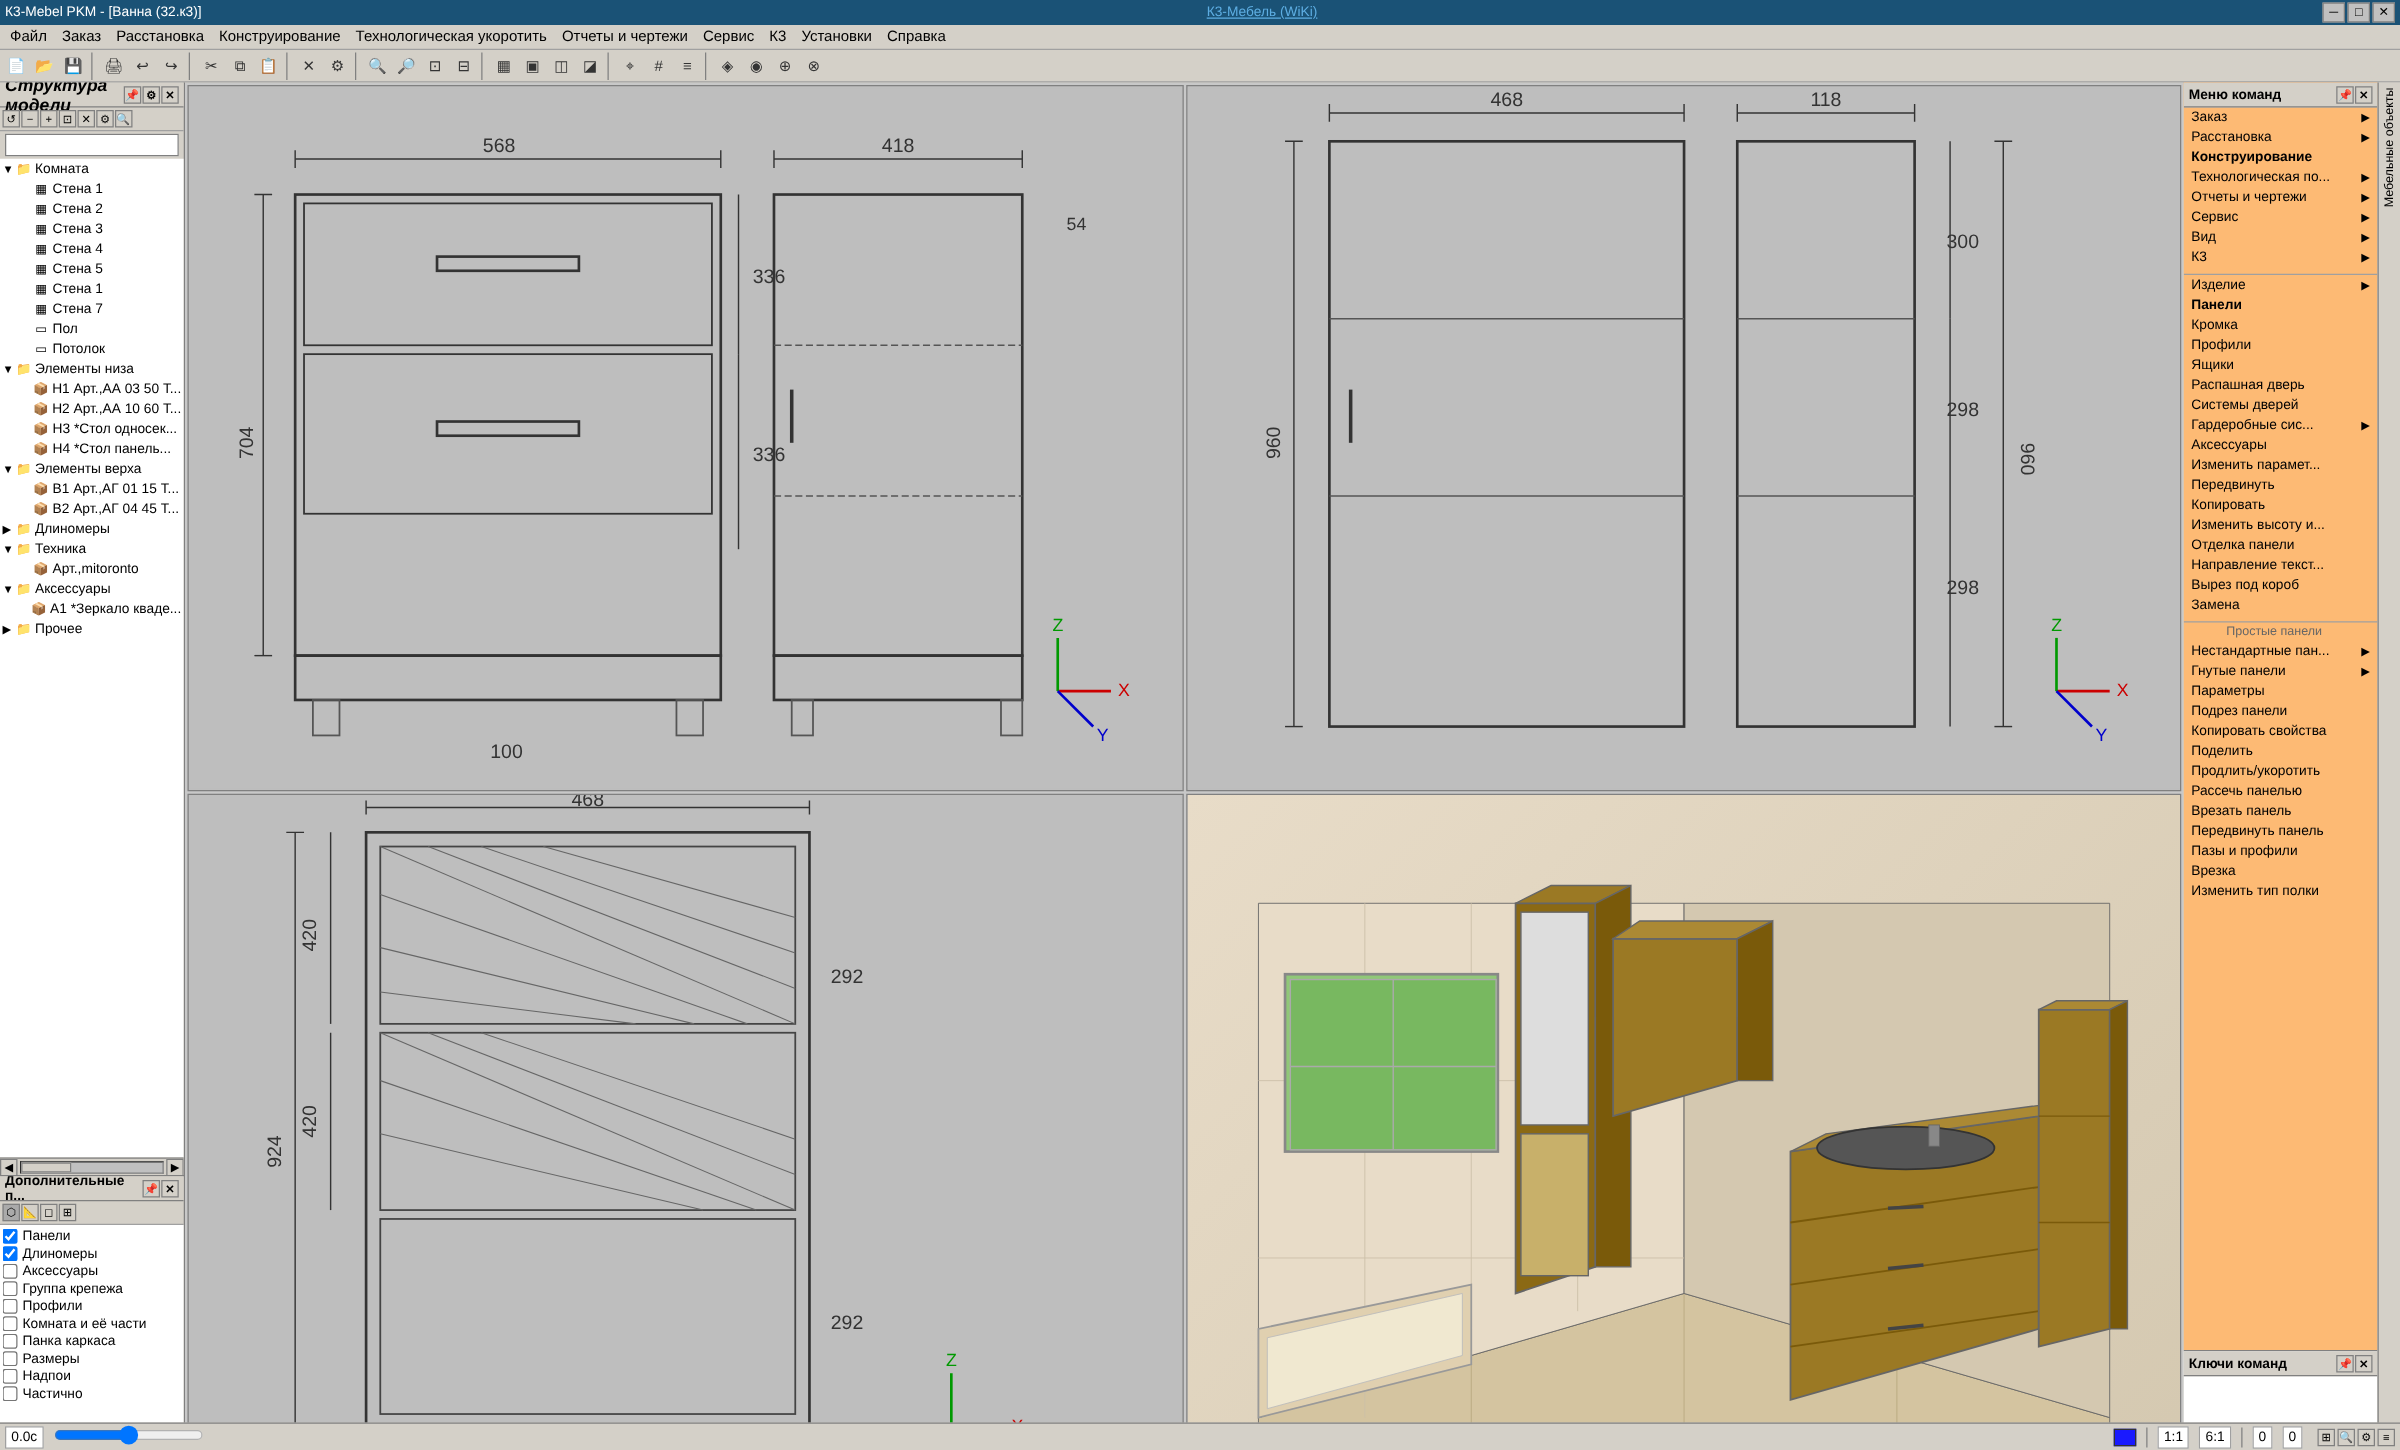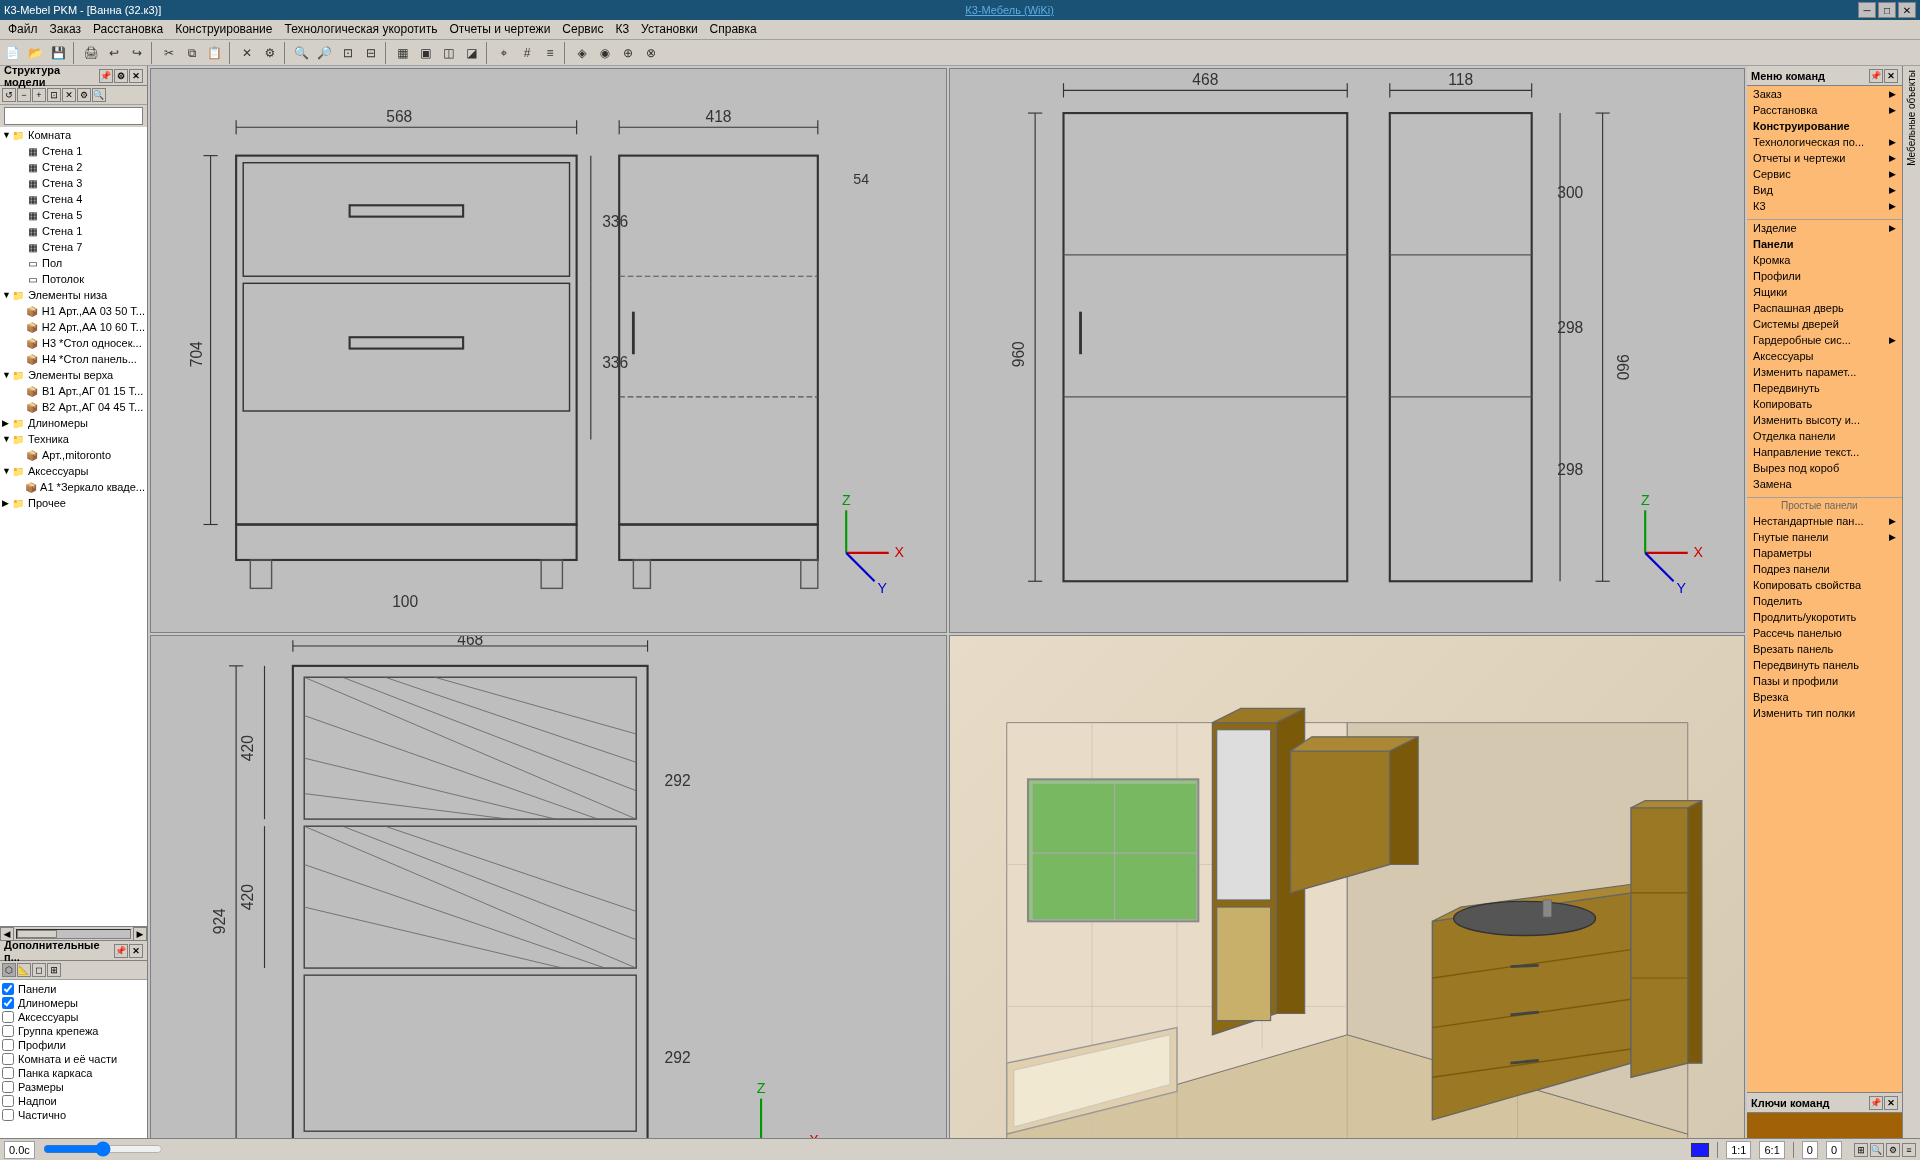--- a/index.html
+++ b/index.html
@@ -72,21 +72,21 @@
     }
     #struct-panel { flex: 1; display: flex; flex-direction: column; border-right: 1px solid #808080; overflow: hidden; }
     #addl-panel { height: 220px; border-right: 1px solid #808080; border-top: 1px solid #808080; background: #d4d0c8; display: flex; flex-direction: column; overflow: hidden; }
     #addl-panel-inner { flex: 1; overflow-y: auto; background: white; padding: 2px; }
     .checkbox-item { display: flex; align-items: center; gap: 4px; padding: 1px 0; font-size: 11px; cursor: pointer; }
     .checkbox-item input[type=checkbox] { width: 12px; height: 12px; }
 
     
     #right-container { display: flex; flex-direction: column; width: 155px; height: 100%; }
     #cmd-menu-panel { flex: 1; overflow-y: auto; background: #fdba74; }
-    #keys-panel { height: 68px; border-top: 1px solid #808080; background: #a16207; }
+    #keys-panel { height: 80px; border-top: 1px solid #808080; background: #ffffff; }
     #keys-header { height: 20px; background: #d4d0c8; border-bottom: 1px solid #808080; display: flex; align-items: center; justify-content: space-between; padding: 0 4px; font-size: 11px; font-weight: bold; }
 
     
     #props-strip {
       width: 18px; background: #d4d0c8; border-left: 1px solid #808080; display: flex; flex-direction: column; align-items: center; padding-top: 4px;
     }
     .props-text { writing-mode: vertical-rl; transform: rotate(180deg); font-size: 10px; white-space: nowrap; }
 
     
     #scroll-h { height: 14px; background: #d4d0c8; border-top: 1px solid #808080; display: flex; align-items: center; }
@@ -170,21 +170,21 @@
   <div class="toolbar-btn">⊕</div>
   <div class="toolbar-btn">⊗</div>
 </div>
 
 <div class="main-wrapper" style="height: calc(1160px - 66px);">
 
   <div id="left-container">
 
     <div id="struct-panel">
       <div class="panel-header">
-        <span style="font-size:11px;font-weight:bold;">Структура модели</span>
+        <span style="font-size:14px;font-weight:bold;font-style:italic;">Структура модели</span>
         <div class="panel-header-btns">
           <div class="ph-btn">📌</div>
           <div class="ph-btn">⚙</div>
           <div class="ph-btn">✕</div>
         </div>
       </div>
 
       <div style="display:flex;align-items:center;padding:2px;gap:1px;border-bottom:1px solid #a0a0a0;">
         <div class="ph-btn">↺</div>
         <div class="ph-btn">−</div>

